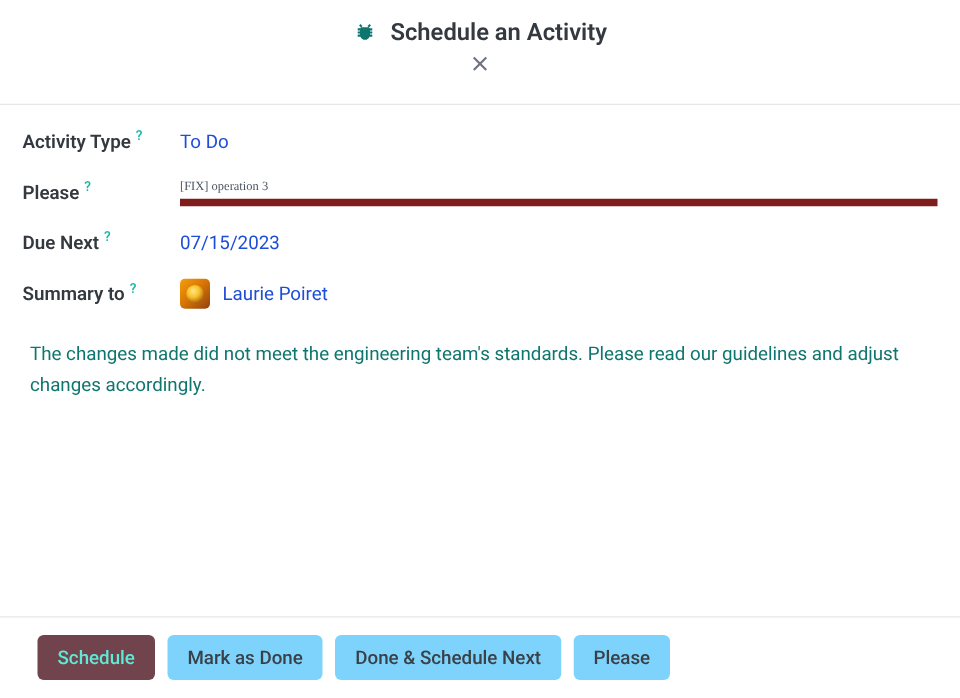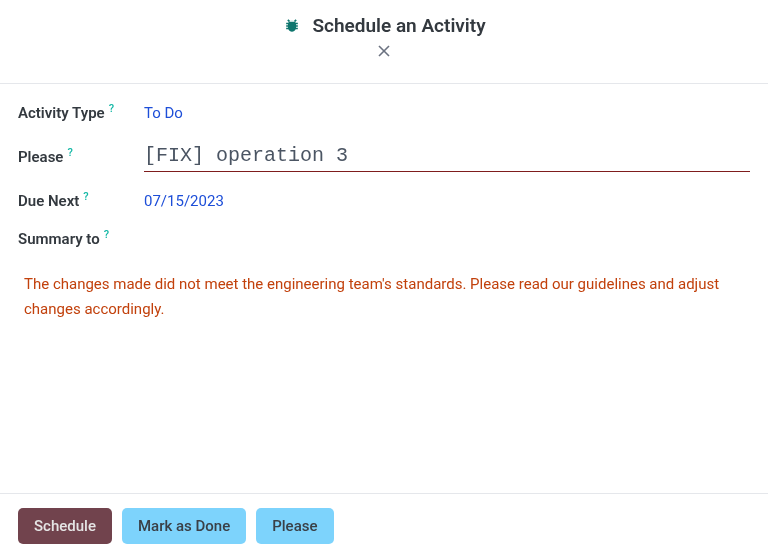--- a/index.html
+++ b/index.html
@@ -81,26 +81,26 @@
       top: -2px;
     }
     .form-value {
       flex: 1;
       font-size: 15px;
       color: #1d4ed8;
     }
     .summary-input {
       flex: 1;
       border: none;
-      border-bottom: 1px solid #7f1d1d;
-      font-size: 20px;
+      border-bottom: 6px solid #7f1d1d;
+      font-size: 10px;
       color: #4b5563;
       padding: 2px 0 4px 0;
       outline: none;
-      font-family: Liberation Mono, monospace;
+      font-family: Liberation Serif, serif;
       background: transparent;
     }
     .assignee-wrap {
       display: flex;
       align-items: center;
       gap: 10px;
     }
     .avatar {
       width: 24px;
       height: 24px;
@@ -115,21 +115,21 @@
       position: absolute;
       top: 5px;
       left: 5px;
       width: 14px;
       height: 14px;
       background: radial-gradient(circle at 40% 35%, #fde68a 0%, #fbbf24 40%, #78350f 100%);
       border-radius: 50%;
     }
     .description {
       font-size: 15px;
-      color: #c2410c;
+      color: #0f766e;
       line-height: 1.65;
       padding: 4px 6px 0 6px;
     }
     .modal-footer {
       position: absolute;
       bottom: 0;
       left: 0;
       right: 0;
       padding: 14px 18px 14px 18px;
       border-top: 1px solid #e5e7eb;
@@ -140,21 +140,22 @@
       border: none;
       border-radius: 5px;
       padding: 9px 16px;
       font-size: 15px;
       font-weight: 500;
       cursor: pointer;
       font-family: inherit;
     }
     .btn-primary {
       background: #71434d;
-      color: #e5e5e5;
+      color: #5eead4;
+      margin-left: 12px;
     }
     .btn-secondary {
       background: #7dd3fc;
       color: #3a4047;
     }
   </style>
 </head>
 <body>
 
 <div class="modal-header">
@@ -196,23 +197,28 @@
       <span class="help-mark">?</span>
     </div>
     <div class="form-value">07/15/2023</div>
   </div>
 
   <div class="form-row">
     <div class="form-label">
       <span>Summary to</span>
       <span class="help-mark">?</span>
     </div>
+    <div class="assignee-wrap">
+      <div class="avatar"></div>
+      <span class="form-value">Laurie Poiret</span>
+    </div>
   </div>
 
   <div class="description">The changes made did not meet the engineering team's standards. Please read our guidelines and adjust changes accordingly.</div>
 
 </div>
 
 <div class="modal-footer">
   <button class="btn btn-primary">Schedule</button>
   <button class="btn btn-secondary">Mark as Done</button>
+  <button class="btn btn-secondary">Done &amp; Schedule Next</button>
   <button class="btn btn-secondary">Please</button>
 </div>
 
 </body></html>

